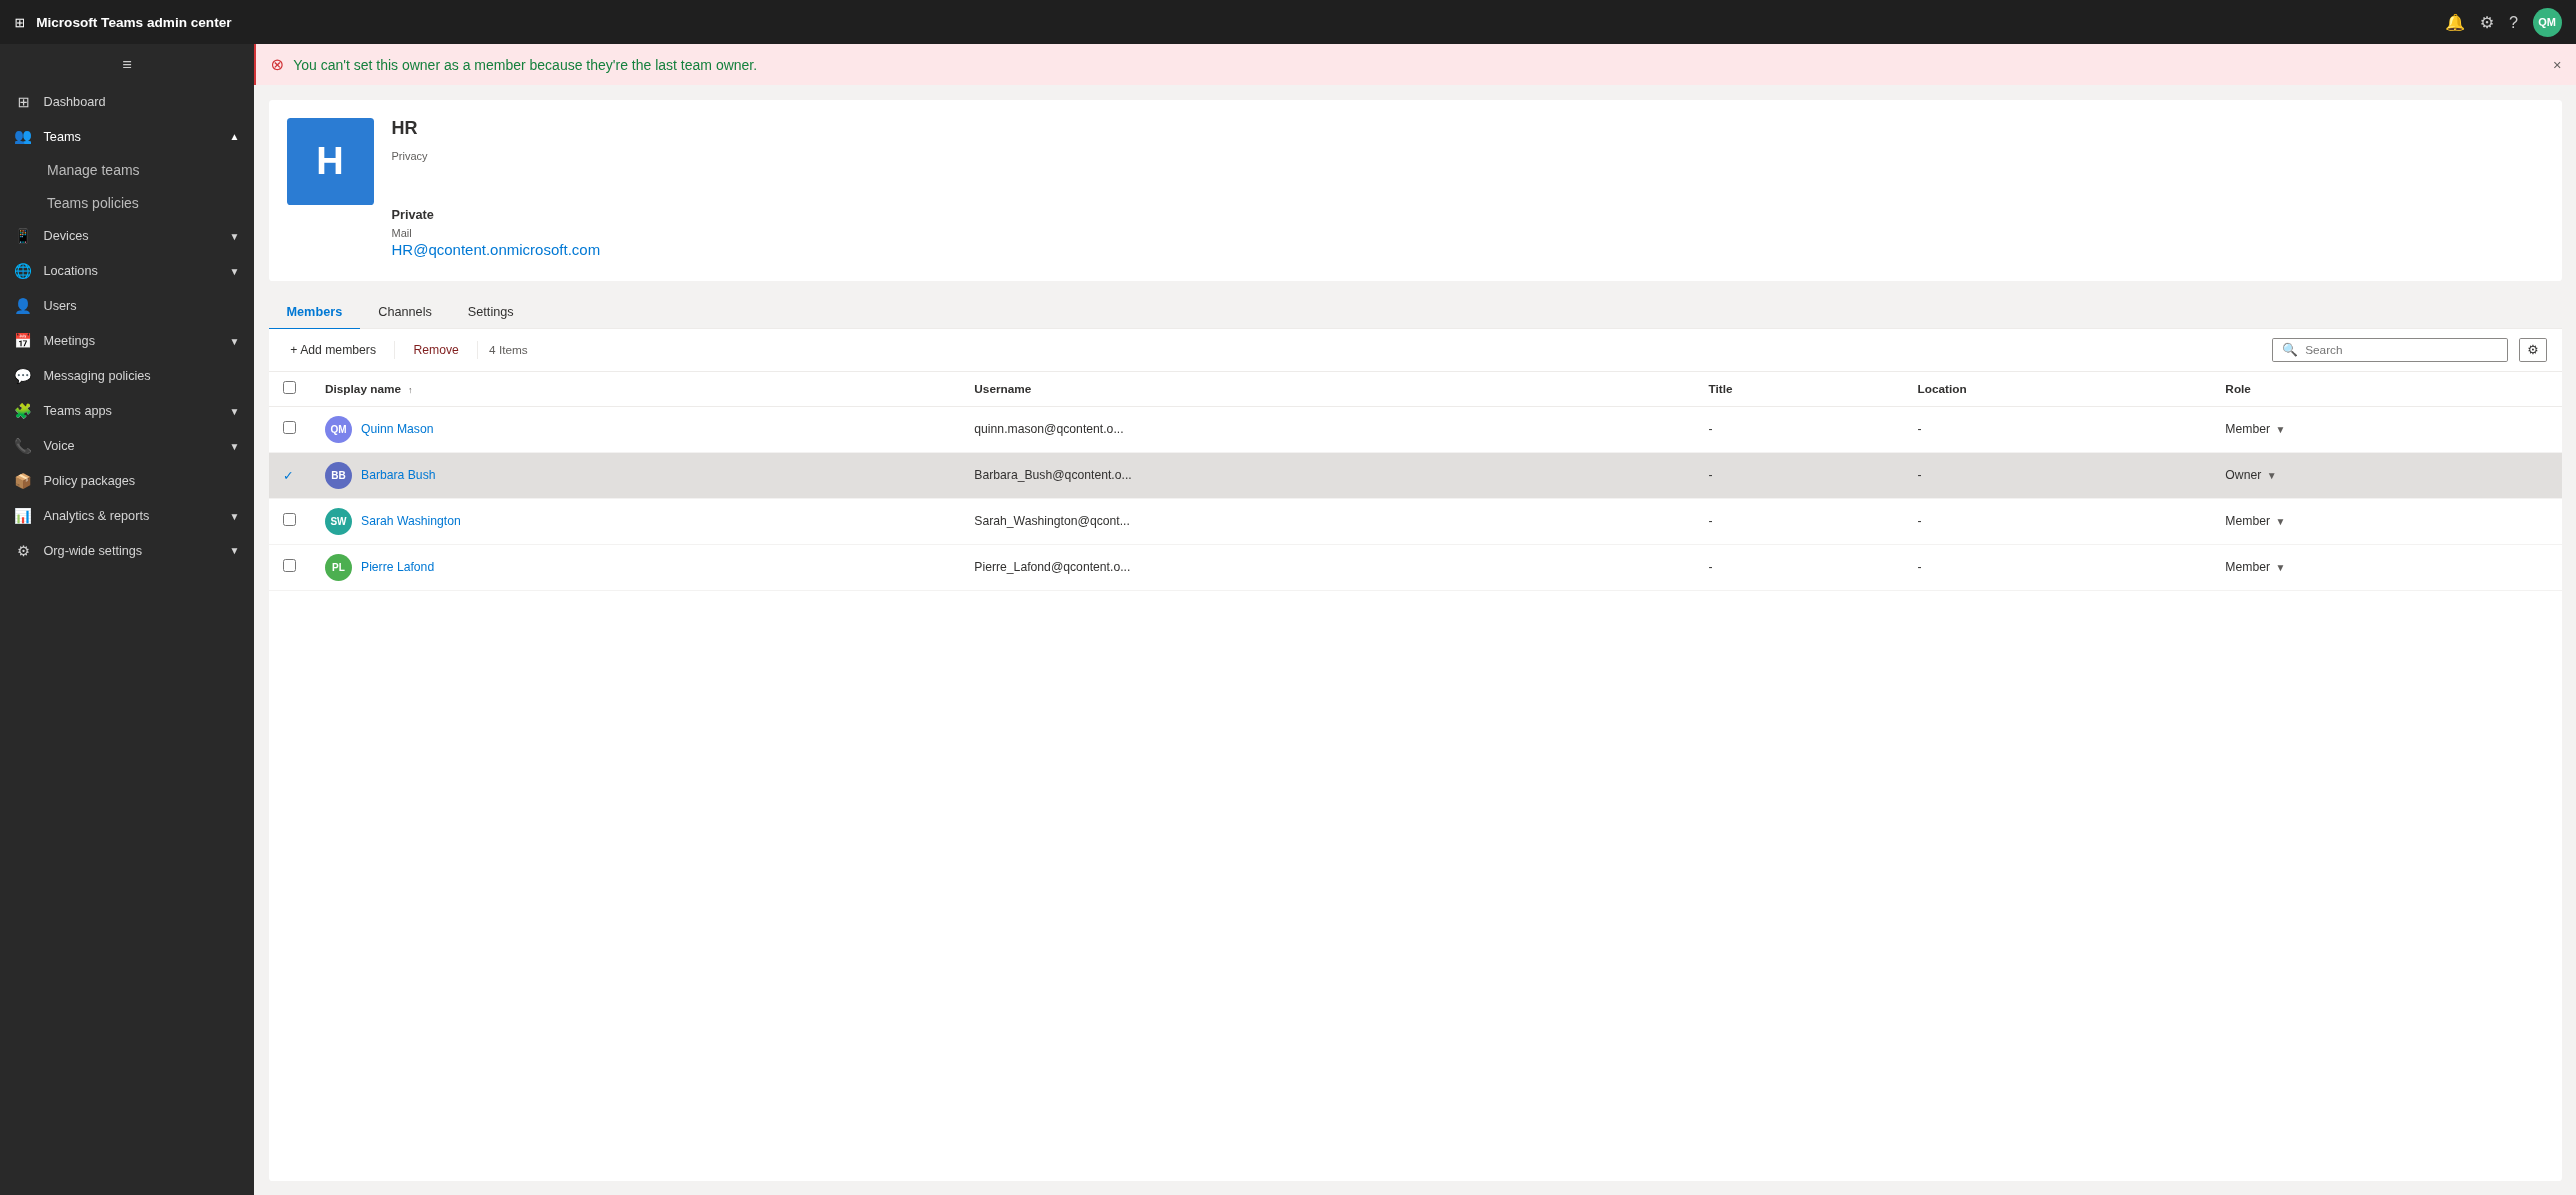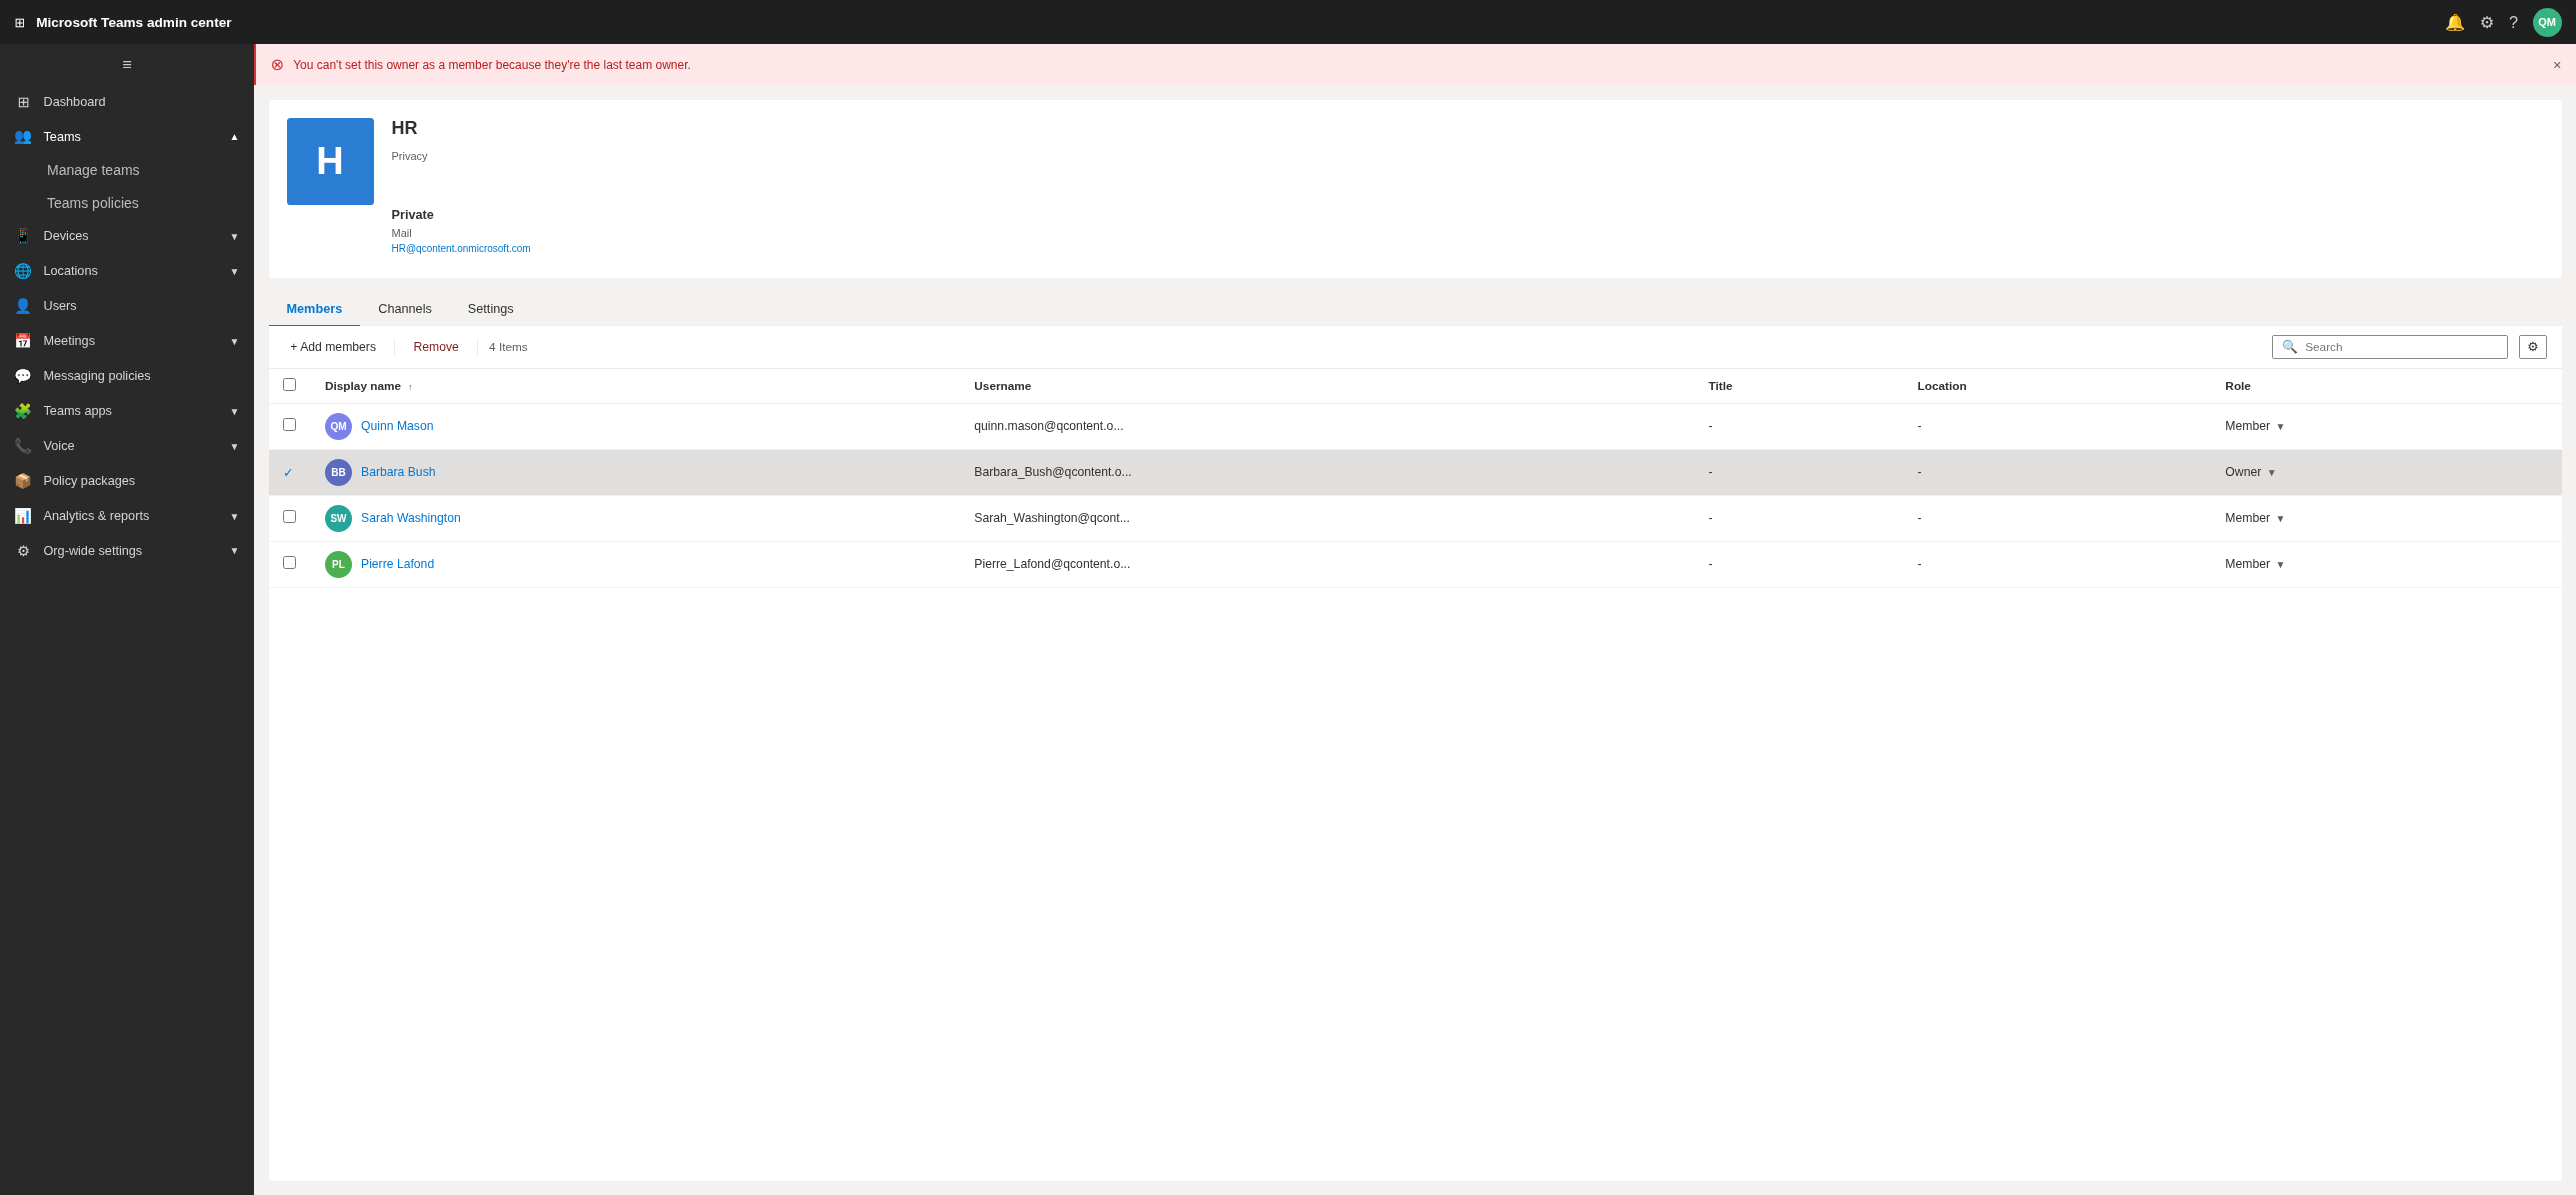--- a/index.html
+++ b/index.html
@@ -81,21 +81,21 @@
       background: #fde7e9;
       border-left: 2.7px solid #d13438;
       display: flex;
       align-items: center;
       padding: 11px 14.5px;
       gap: 9px;
       flex-shrink: 0;
       position: relative;
     }
     .error-banner-icon { color: #d13438; font-size: 16.3px; }
-    .error-banner-text { flex: 1; font-size: 12px; color: #b91c1c; }
+    .error-banner-text { flex: 1; font-size: 14px; color: #15803d; }
     .error-banner-close { cursor: pointer; color: #605e5c; font-size: 14.5px; border: none; background: none; }
 
     
     .team-card {
       background: #fff;
       margin: 14.5px 14.5px 0 14.5px;
       border-radius: 3.6px;
       padding: 18px;
       display: flex;
       gap: 18px;
@@ -107,21 +107,21 @@
       display: flex; align-items: center; justify-content: center;
       color: #fff; font-size: 38px; font-weight: 700;
       border-radius: 3.6px;
       flex-shrink: 0;
     }
     .team-info { flex: 1; }
     .team-info-label { font-size: 11px; color: #605e5c; margin-bottom: 1.8px; }
     .team-info-name { font-size: 18px; font-weight: 600; color: #323130; margin-bottom: 11px; }
     .team-info-row { margin-bottom: 5.4px; }
     .team-info-value { font-size: 12.7px; color: #323130; font-weight: 600; margin-top: 46px; }
-    .team-info-link { color: #0078d4; font-size: 10px; text-decoration: none; }
+    .team-info-link { color: #0078d4; font-size: 15px; text-decoration: none; }
 
     
     .tabs-bar {
       display: flex;
       margin: 14.5px 14.5px 0 14.5px;
       border-bottom: 0.9px solid #edebe9;
       gap: 0;
     }
     .tab-item {
       padding: 9px 18px;

